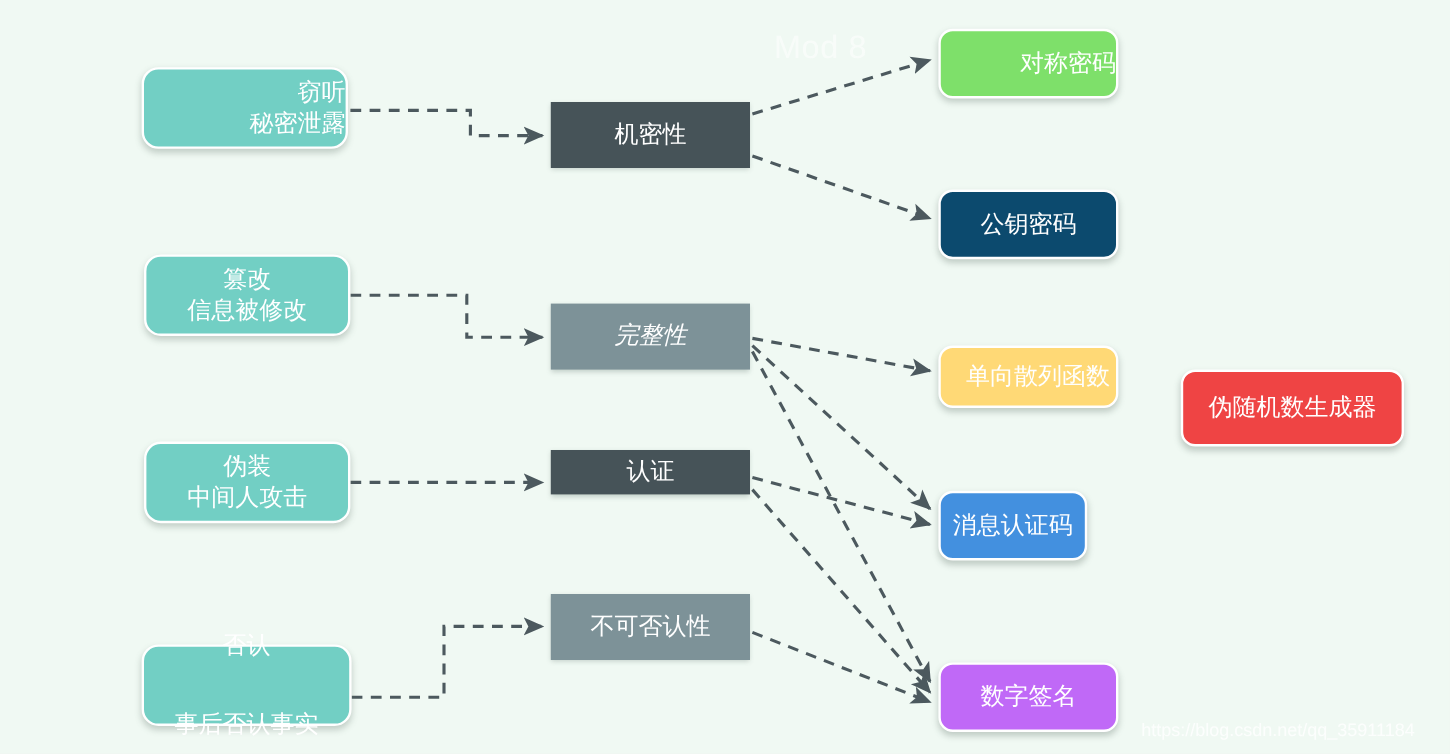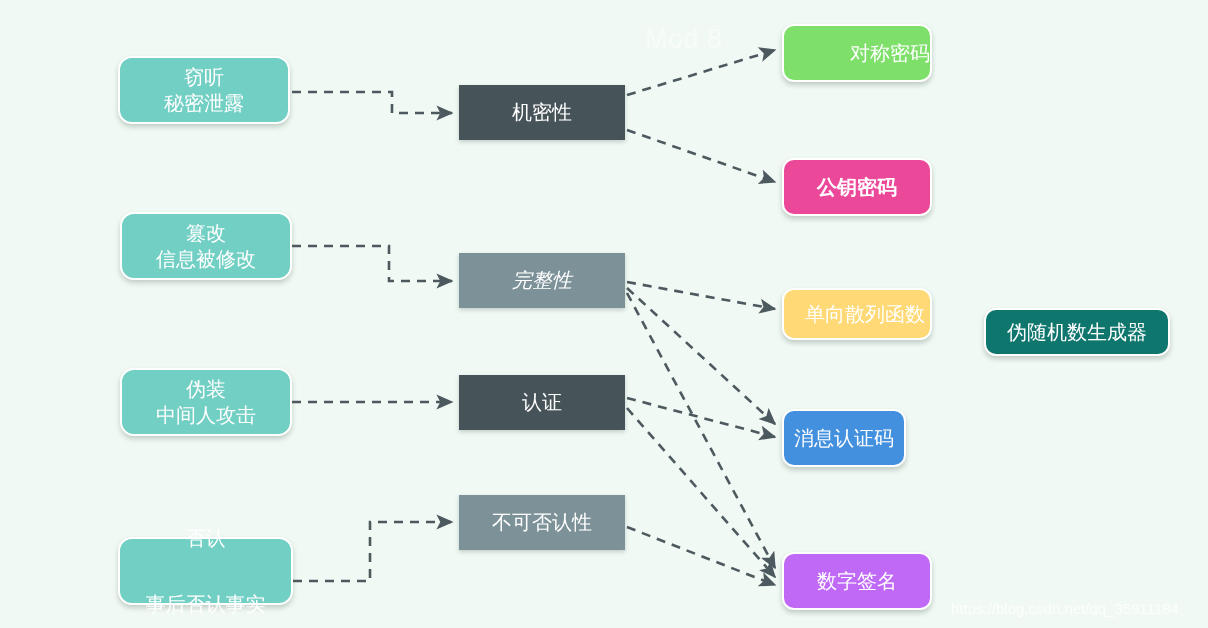--- a/index.html
+++ b/index.html
@@ -97,21 +97,21 @@
         <path d="M 627,282 L 775,309" fill="none" stroke="#4c595e" stroke-width="2.6" stroke-dasharray="9 7" stroke-linecap="butt" marker-end="url(#arrowhead)"></path>
         <path d="M 627,288 L 775,424" fill="none" stroke="#4c595e" stroke-width="2.6" stroke-dasharray="9 7" stroke-linecap="butt" marker-end="url(#arrowhead)"></path>
         <path d="M 627,293 L 775,568" fill="none" stroke="#4c595e" stroke-width="2.6" stroke-dasharray="9 7" stroke-linecap="butt" marker-end="url(#arrowhead)"></path>
         <path d="M 627,398 L 775,437" fill="none" stroke="#4c595e" stroke-width="2.6" stroke-dasharray="9 7" stroke-linecap="butt" marker-end="url(#arrowhead)"></path>
         <path d="M 627,408 L 775,577" fill="none" stroke="#4c595e" stroke-width="2.6" stroke-dasharray="9 7" stroke-linecap="butt" marker-end="url(#arrowhead)"></path>
         <path d="M 627,527 L 775,585" fill="none" stroke="#4c595e" stroke-width="2.6" stroke-dasharray="9 7" stroke-linecap="butt" marker-end="url(#arrowhead)"></path>
       </g>
   </svg>
 
   <div id="nodes-layer">
-      <div class="node threat" style="left: 118px; top: 56px; width: 172px; height: 68px; background: rgb(114, 207, 196);">
+      <div class="node threat" style="left: 118px; top: 56px; width: 172px; height: 68px; background: rgb(114, 207, 196); align-items: flex-end;">
         <span class="l1">窃听</span>
         <span class="l2">秘密泄露</span>
       </div>
       <div class="node threat" style="left: 120px; top: 212px; width: 172px; height: 68px; background: rgb(114, 207, 196);">
         <span class="l1">篡改</span>
         <span class="l2">信息被修改</span>
       </div>
       <div class="node threat" style="left: 120px; top: 368px; width: 172px; height: 68px; background: rgb(114, 207, 196);">
         <span class="l1">伪装</span>
         <span class="l2">中间人攻击</span>
@@ -119,42 +119,42 @@
       <div class="node threat" style="left: 118px; top: 537px; width: 175px; height: 68px; background: rgb(114, 207, 196); gap: 40px;">
         <span class="l1">否认</span>
         <span class="l2">事后否认事实</span>
       </div>
       <div class="node prop dark" style="left: 459px; top: 85px; width: 166px; height: 55px; background: rgb(70, 83, 88);">
         <span>机密性</span>
       </div>
       <div class="node prop gray" style="left: 459px; top: 253px; width: 166px; height: 55px; background: rgb(125, 146, 152); font-style: italic;">
         <span>完整性</span>
       </div>
-      <div class="node prop dark" style="left: 459px; top: 375px; width: 166px; height: 55px; background: rgb(70, 83, 88);">
+      <div class="node prop dark" style="left: 459px; top: 375px; width: 166px; height: 37px; background: rgb(70, 83, 88);">
         <span>认证</span>
       </div>
       <div class="node prop gray" style="left: 459px; top: 495px; width: 166px; height: 55px; background: rgb(125, 146, 152);">
         <span>不可否认性</span>
       </div>
       <div class="node tech" style="left: 782px; top: 24px; width: 150px; height: 58px; background: rgb(126, 224, 106); align-items: flex-end;">
         <span>对称密码</span>
       </div>
-      <div class="node tech" style="left: 782px; top: 158px; width: 150px; height: 58px; background: #ec4899; font-weight: bold;">
+      <div class="node tech" style="left: 782px; top: 158px; width: 150px; height: 58px; background: #0c4a6e;">
         <span>公钥密码</span>
       </div>
       <div class="node tech" style="left: 782px; top: 288px; width: 150px; height: 52px; background: rgb(255, 217, 118); padding-left: 16px;">
         <span>单向散列函数</span>
       </div>
       <div class="node tech" style="left: 782px; top: 409px; width: 124px; height: 58px; background: rgb(67, 144, 223);">
         <span>消息认证码</span>
       </div>
       <div class="node tech" style="left: 782px; top: 552px; width: 150px; height: 58px; background: rgb(192, 105, 247);">
         <span>数字签名</span>
       </div>
-      <div class="node tech" style="left: 984px; top: 308px; width: 186px; height: 48px; background: #0f766e;">
+      <div class="node tech" style="left: 984px; top: 308px; width: 186px; height: 64px; background: #ef4444;">
         <span>伪随机数生成器</span>
       </div>
     </div>
 
   <div class="watermark-top" style="left:645px; top:24px;">Mod 8</div>
 
   <div class="watermark-bottom" style="left:951px; top:600px;">https://blog.csdn.net/qq_35911184</div>
 
 </div>
 

